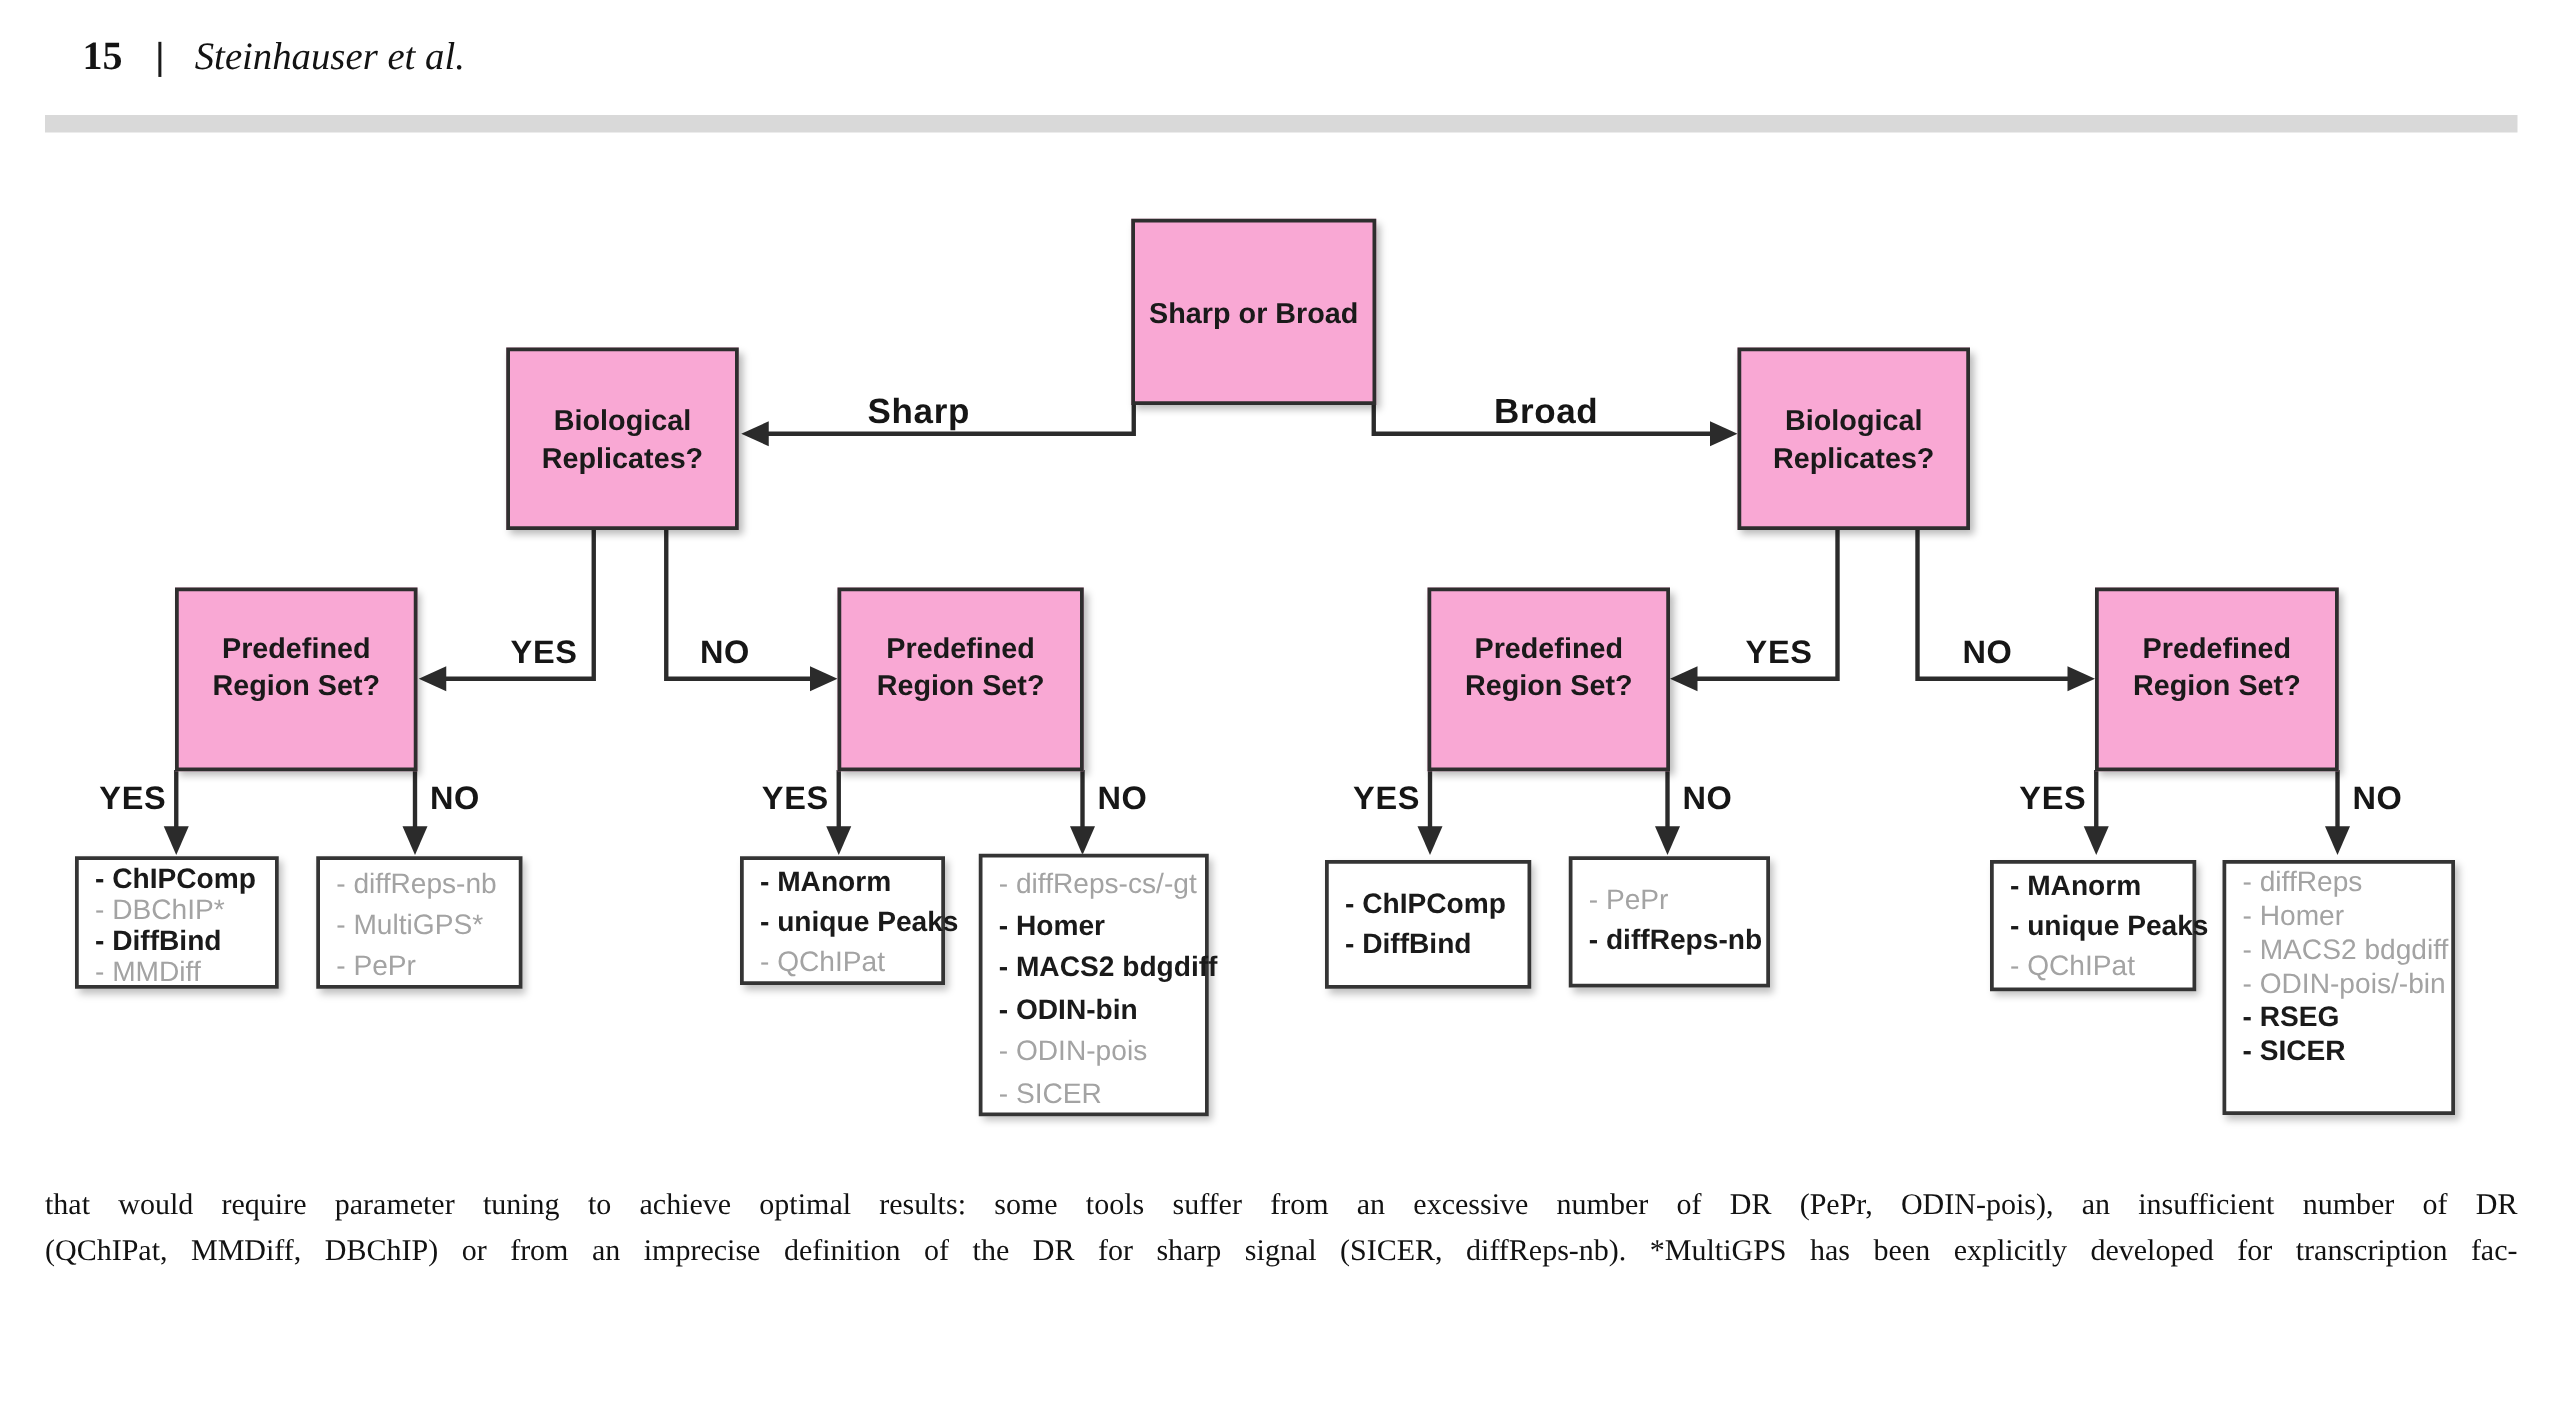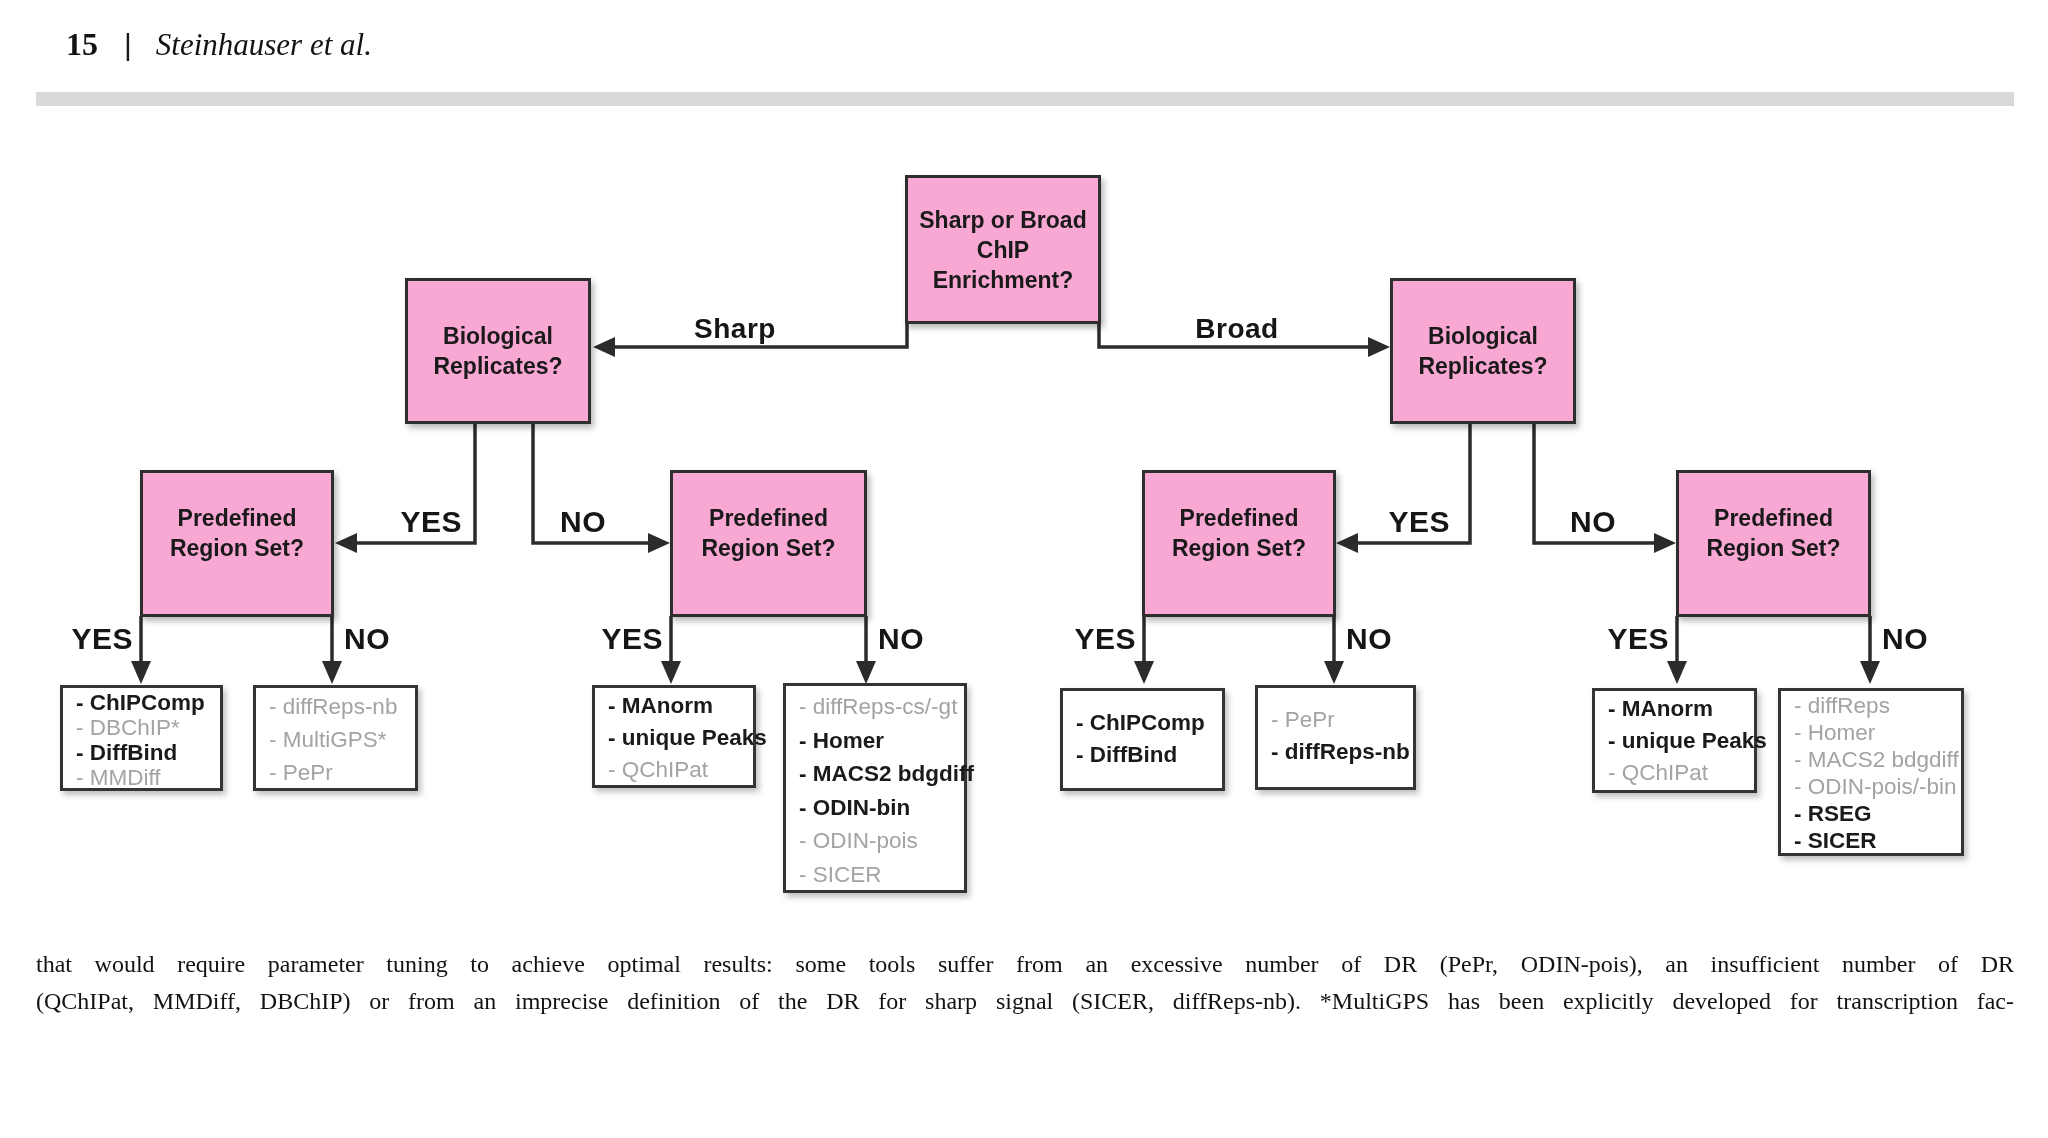--- a/index.html
+++ b/index.html
@@ -23,41 +23,41 @@
   .dbox.up{padding-bottom:22px;justify-content:center;}
   #box-root{left:905px;top:175px;width:196px;height:149px;}
   #box-biol{left:405px;top:278px;width:186px;height:146px;}
   #box-bior{left:1390px;top:278px;width:186px;height:146px;}
   #box-pre1{left:140px;top:470px;width:194px;height:147px;}
   #box-pre2{left:670px;top:470px;width:197px;height:147px;}
   #box-pre3{left:1142px;top:470px;width:194px;height:147px;}
   #box-pre4{left:1676px;top:470px;width:195px;height:147px;}
 
   
-  .elabel{position:absolute;font-weight:bold;font-size:30px;color:#161616;white-space:nowrap;
+  .elabel{position:absolute;font-weight:bold;font-size:26px;color:#161616;white-space:nowrap;
           transform:translate(-50%,-50%);letter-spacing:.5px;}
   .elabel.route{font-size:28px;}
   .elabel.end{transform:translate(-100%,-50%);}
   .elabel.start{transform:translate(0,-50%);}
 
   
   .tbox{position:absolute;box-sizing:border-box;background:#fff;border:3px solid #343434;
         box-shadow:3px 4px 6px rgba(0,0,0,.25);font-size:22.5px;color:#1a1a1a;
         padding:2px 4px 0 13px;}
   .tool{white-space:nowrap;}
   .tone-dark{color:#1a1a1a;font-weight:700;}
   .tone-gray{color:#a3a3a3;font-weight:400;}
   #box-a{left:60px;top:685px;width:163px;height:106px;line-height:25px;}
   #box-b{left:253px;top:685px;width:165px;height:106px;line-height:33px;}
   #box-c{left:592px;top:685px;width:164px;height:103px;line-height:32px;}
   #box-d{left:783px;top:683px;width:184px;height:210px;line-height:33.5px;padding-top:4px;}
   #box-e{left:1060px;top:688px;width:165px;height:103px;line-height:32px;padding-top:16px;}
   #box-f{left:1255px;top:685px;width:161px;height:105px;line-height:32px;padding-top:16px;}
   #box-g{left:1592px;top:688px;width:165px;height:105px;line-height:32px;}
-  #box-h{left:1778px;top:688px;width:186px;height:168px;line-height:27px;padding-top:1px;}
+  #box-h{left:1778px;top:688px;width:186px;height:204px;line-height:27px;padding-top:1px;}
 
   
   .caption{position:absolute;left:36px;top:946px;width:1978px;
            font-family:"Liberation Serif",serif;font-size:24px;color:#121212;}
   .cap-line{line-height:37px;text-align:justify;text-align-last:justify;white-space:normal;}
   .cap-line.last{text-align-last:left;}
   .cap-label{font-weight:bold;}
 </style>
 </head>
 <body>
@@ -99,21 +99,20 @@
     <polygon points="866,684 856,661 876,661"></polygon>
     <polygon points="1144,684 1134,661 1154,661"></polygon>
     <polygon points="1334,684 1324,661 1344,661"></polygon>
     <polygon points="1677,684 1667,661 1687,661"></polygon>
     <polygon points="1870,684 1860,661 1880,661"></polygon>
   </g>
 </svg>
 
 <div class="dbox" id="box-root">
   <div>Sharp or Broad</div>
-  <div>ChIP Enrichment?</div>
 </div>
 <div class="dbox" id="box-biol">
   <div>Biological</div>
   <div>Replicates?</div>
 </div>
 <div class="dbox" id="box-bior">
   <div>Biological</div>
   <div>Replicates?</div>
 </div>
 <div class="dbox up" id="box-pre1">

